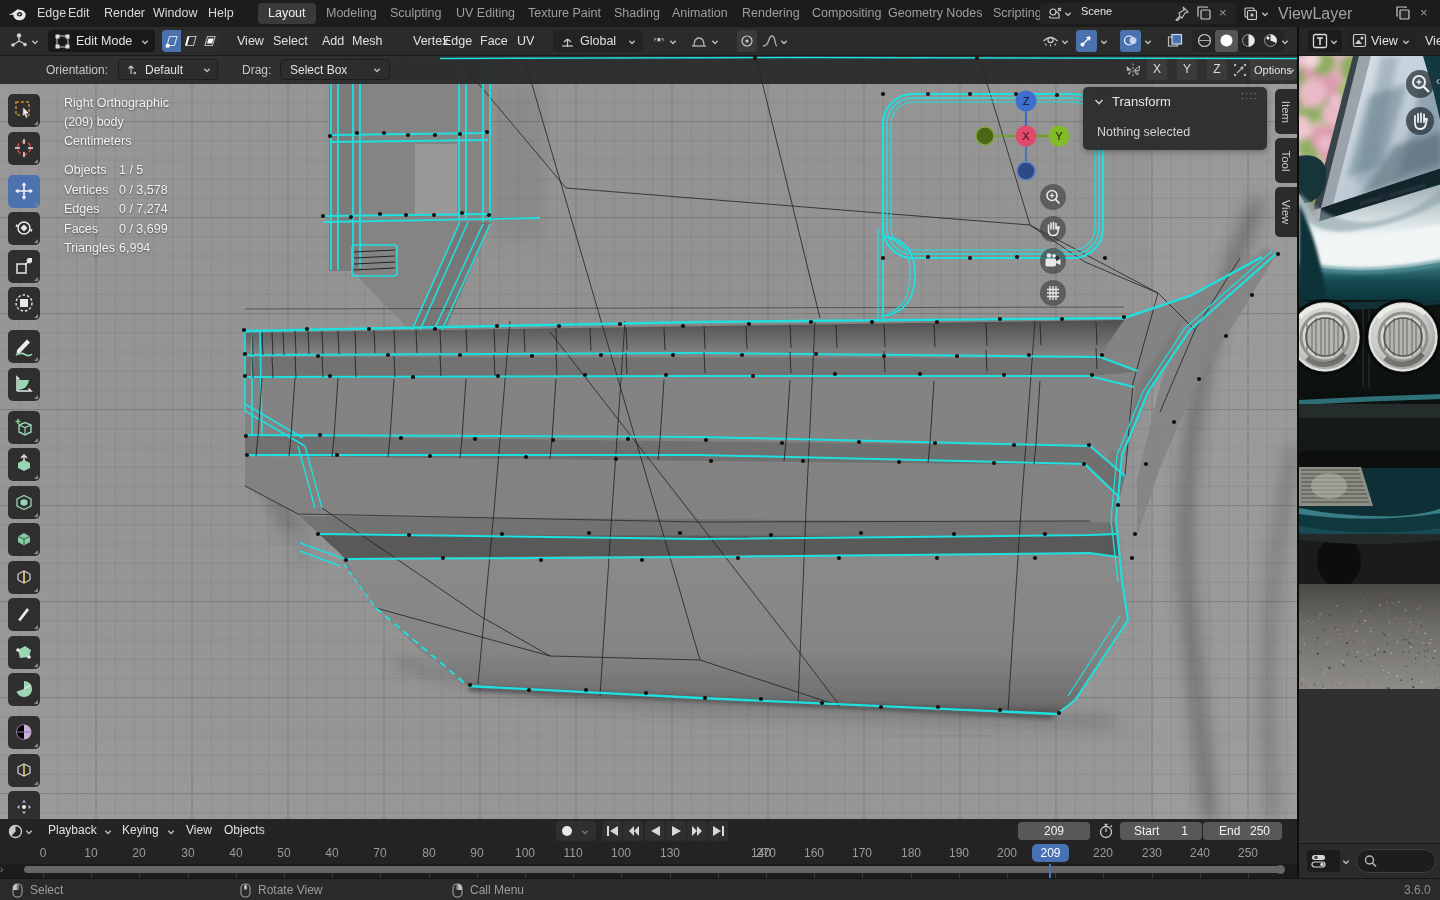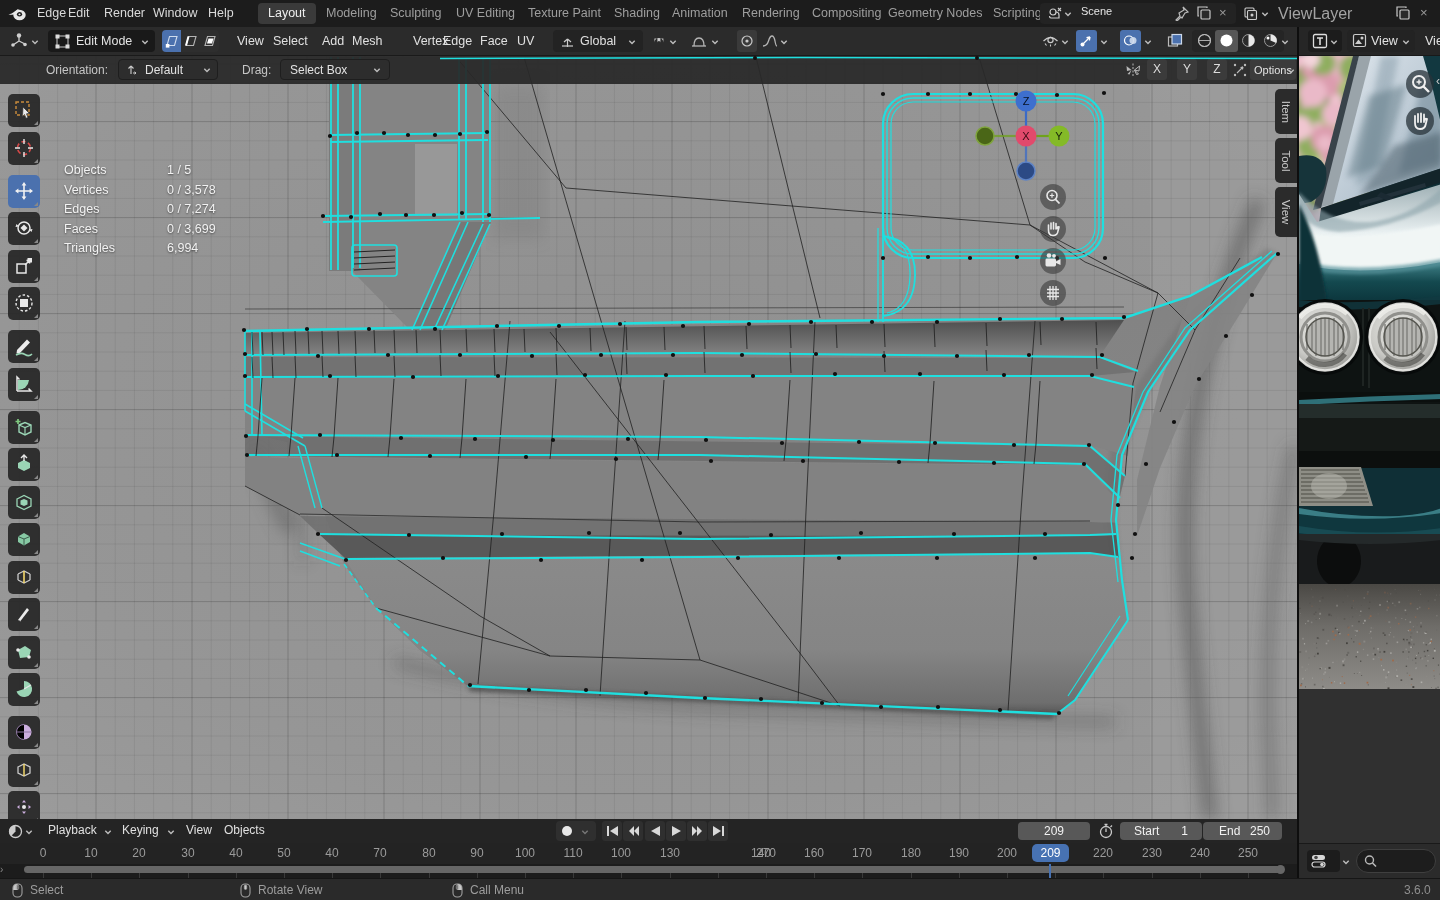--- a/index.html
+++ b/index.html
@@ -12,21 +12,21 @@
   .tab { position:absolute; top:3px; height:21px; line-height:21px; padding:0 10px; color:#9e9e9e; border-radius:4px; font-size:12.5px; }
   .tab.active { background:#3a3a3a; color:#efefef; }
   #hdr { left:0; top:27px; width:1297px; height:29px; background:#2b2b2b; color:#dedede; font-size:12.5px; border-bottom:1px solid #1a1a1a;}
   #hdr .m { top:7px; }
   .pill { position:absolute; background:#191919; border-radius:4px; }
   #vp { left:0; top:56px; width:1297px; height:763px; background:#939393; overflow:hidden; }
   #toolset { left:0; top:0px; width:1297px; height:28px; background:rgba(40,40,40,0.93); color:#cfcfcf; font-size:12px; }
   #vptext { left:64px; top:38px; color:#f2f2f2; font-size:12.5px; line-height:19px; text-shadow:0 1px 2px rgba(0,0,0,0.5); }
   #vpstats { left:64px; top:107px; color:#f2f2f2; font-size:12.5px; text-shadow:0 1px 2px rgba(0,0,0,0.5); }
   #vpstats div { position:relative; height:19.5px; }
-  #vpstats .v { position:absolute; left:55px; white-space:nowrap;margin-left:48px; }
+  #vpstats .v { position:absolute; left:55px; white-space:nowrap; }
   #toolbar { left:8px; top:38px; width:33px; }
   .tbtn { position:relative; width:32px; height:33px; background:rgba(41,41,41,0.95); margin-bottom:4.5px; border-radius:5px; }
   .tbtn.active { background:#4b71ae; }
   .tbtn.gap { margin-top:10px; }
   .tbtn svg { position:absolute; left:5px; top:5px; }
   .tricorner { position:absolute; right:2px; bottom:2px; width:0; height:0; border-left:4px solid transparent; border-bottom:4px solid #888; }
   #tpanel { left:1083px; top:31px; width:184px; height:63px; background:rgba(45,45,45,0.97); border-radius:5px; color:#e8e8e8; font-size:12.5px; box-shadow:0 2px 6px rgba(0,0,0,0.3); }
   .sidetab { position:absolute; left:1275px; width:22px; background:#2b2b2b; border-radius:5px 0 0 5px; color:#c8c8c8; font-size:11.5px; display:flex; align-items:center; justify-content:center; }
   .sidetab span { transform:rotate(90deg); white-space:nowrap; display:block; }
   #rcol { left:1297px; top:27px; width:143px; height:851px; background:#303030; border-left:2px solid #0e0e0e; }
@@ -706,20 +706,21 @@
         <span class="abs" style="left:1254px;top:8px;color:#e2e2e2;font-size:11px">Options</span>
         <svg class="abs" style="left:1286px;top:10px" width="10" height="10" viewBox="0 0 10 10">
           <path d="M2.3 3.8 L5 6.6 L7.7 3.8" stroke="#bdbdbd" stroke-width="1.4" fill="none"></path>
         </svg>
       </div>
     <svg class="abs" style="left:0;top:0;pointer-events:none" width="1297" height="8" viewBox="0 0 1297 8">
       <path d="M 440,2.5 L 800,1.5 L 1297,2.5" stroke="#1fdfdf" stroke-width="1.6" fill="none"></path>
       <circle cx="755" cy="2" r="2" fill="#101010"></circle>
         <circle cx="977" cy="2" r="2" fill="#101010"></circle>
     </svg>
+    <div id="vptext" class="abs">Right Orthographic<br>(209) body<br>Centimeters</div>
     <div id="vpstats" class="abs">
       <div>Objects<span class="v">1 / 5</span></div>
       <div>Vertices<span class="v">0 / 3,578</span></div>
       <div>Edges<span class="v">0 / 7,274</span></div>
       <div>Faces<span class="v">0 / 3,699</span></div>
       <div>Triangles<span class="v">6,994</span></div>
     </div>
     <div id="toolbar" class="abs">
         <div class="tbtn">
           <svg width="22" height="22" viewBox="0 0 22 22">
@@ -892,20 +893,28 @@
             <circle cx="14" cy="7.8" r="1.9" fill="#e8e8e8"></circle>
           </g>
           <g transform="translate(65,190)">
             <circle cx="13" cy="13" r="13" fill="#3a3a3a" opacity="0.6"></circle>
             <g stroke="#e8e8e8" stroke-width="1.3">
               <path d="M7 9.5 L19 9.5 M7 13 L19 13 M7 16.5 L19 16.5 M10 6 L10 20 M13 6 L13 20 M16 6 L16 20"></path>
             </g>
           </g>
         </svg>
       </div>
+    <div id="tpanel" class="abs">
+      <svg class="abs" style="left:10px;top:9px" width="12" height="12" viewBox="0 0 12 12">
+          <path d="M2.5 4 L6 7.8 L9.5 4" stroke="#cecece" stroke-width="1.4" fill="none"></path>
+        </svg>
+      <div style="position:absolute;left:29px;top:7px;font-size:13px;color:#e5e5e5">Transform</div>
+      <div style="position:absolute;right:9px;top:3px;color:#8a8a8a;font-size:10px;letter-spacing:1.5px">::::</div>
+      <div style="position:absolute;left:14px;top:38px;color:#d4d4d4">Nothing selected</div>
+    </div>
     <div class="sidetab" style="top:33px;height:45px">
         <span>Item</span>
       </div>
     <div class="sidetab" style="top:82px;height:45px">
         <span>Tool</span>
       </div>
     <div class="sidetab" style="top:131px;height:50px">
         <span>View</span>
       </div>
   </div>

